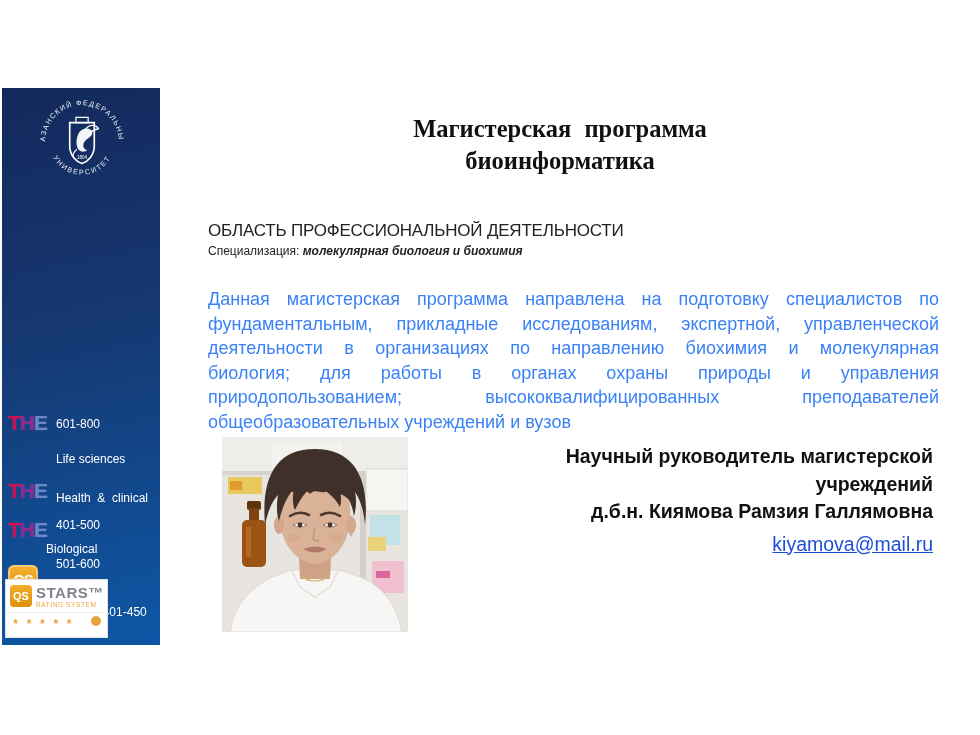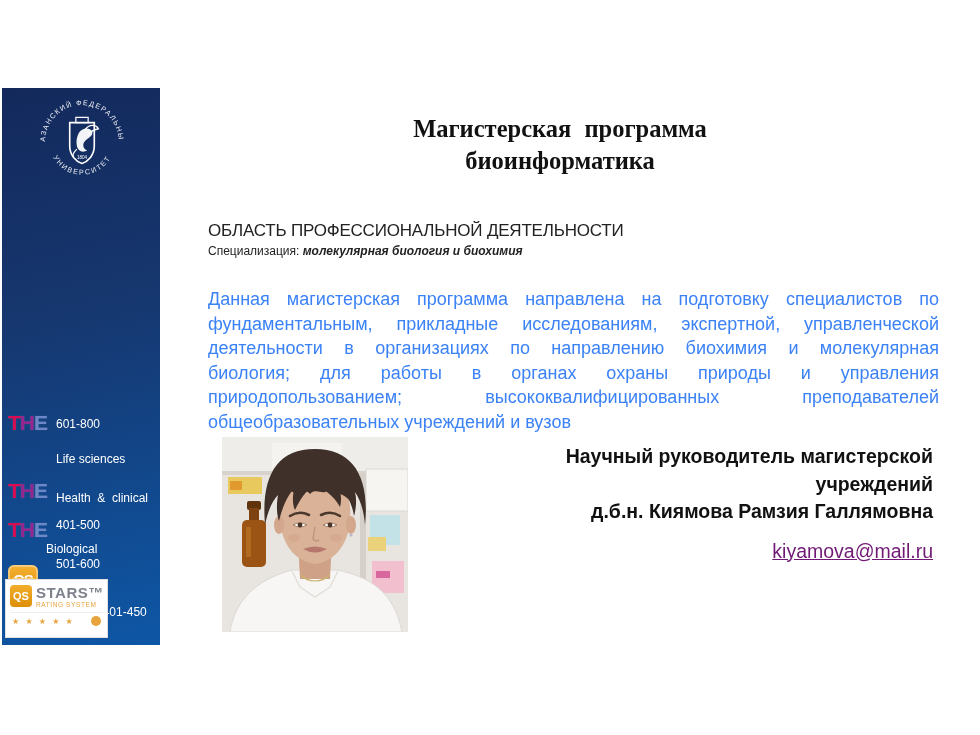--- a/index.html
+++ b/index.html
@@ -43,22 +43,22 @@
     letter-spacing:-0.2px;}
   .spec-line{position:absolute;left:208px;top:244px;width:732px;font-size:12px;color:#222;}
   .spec-line .value{font-weight:bold;font-style:italic;}
   .paragraph{position:absolute;left:208px;top:287px;width:731px;font-size:18px;
     line-height:24.6px;color:#3b82f6;}
   .para-line{text-align:justify;text-align-last:justify;}
   .para-line.last{text-align-last:left;}
   .photo{position:absolute;left:222px;top:437px;width:186px;height:195px;overflow:hidden;}
   .supervisor{position:absolute;left:488px;top:443px;width:445px;font-size:19.5px;
     line-height:27.5px;color:#111;font-weight:bold;text-align:right;}
-  .email{display:inline-block;margin-top:12px;font-weight:normal;font-size:19.5px;
-    color:#701a75;text-decoration:underline;cursor:pointer;}
+  .email{display:inline-block;margin-top:5px;font-weight:normal;font-size:19.5px;
+    color:#1d4ed8;text-decoration:underline;cursor:pointer;}
 </style>
 </head>
 <body>
 
 <div class="slide">
 
   <div class="sidebar">
 
     <svg class="kfu-logo" viewBox="0 0 86 86">
       <defs>

